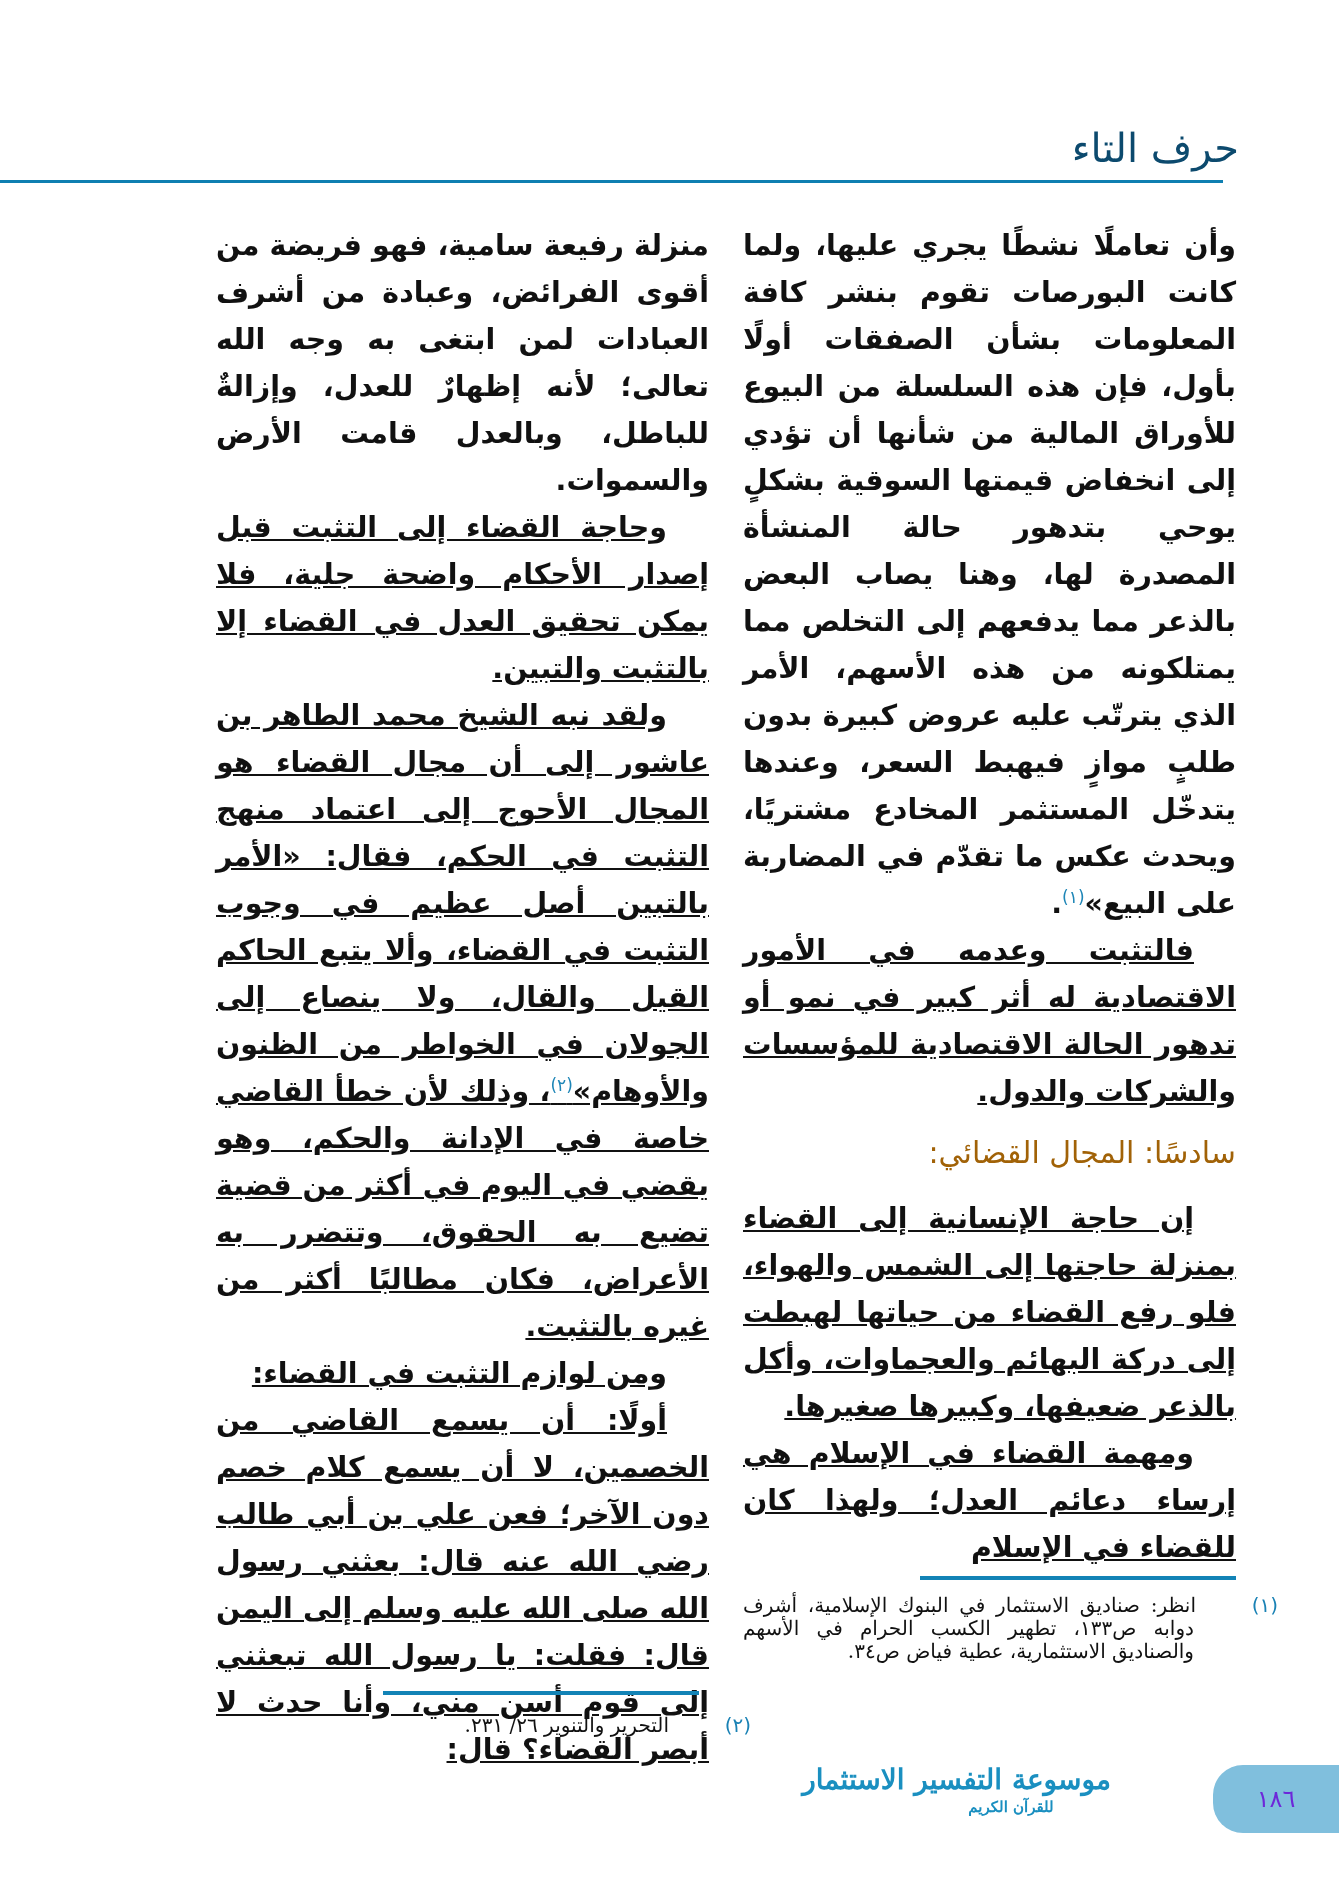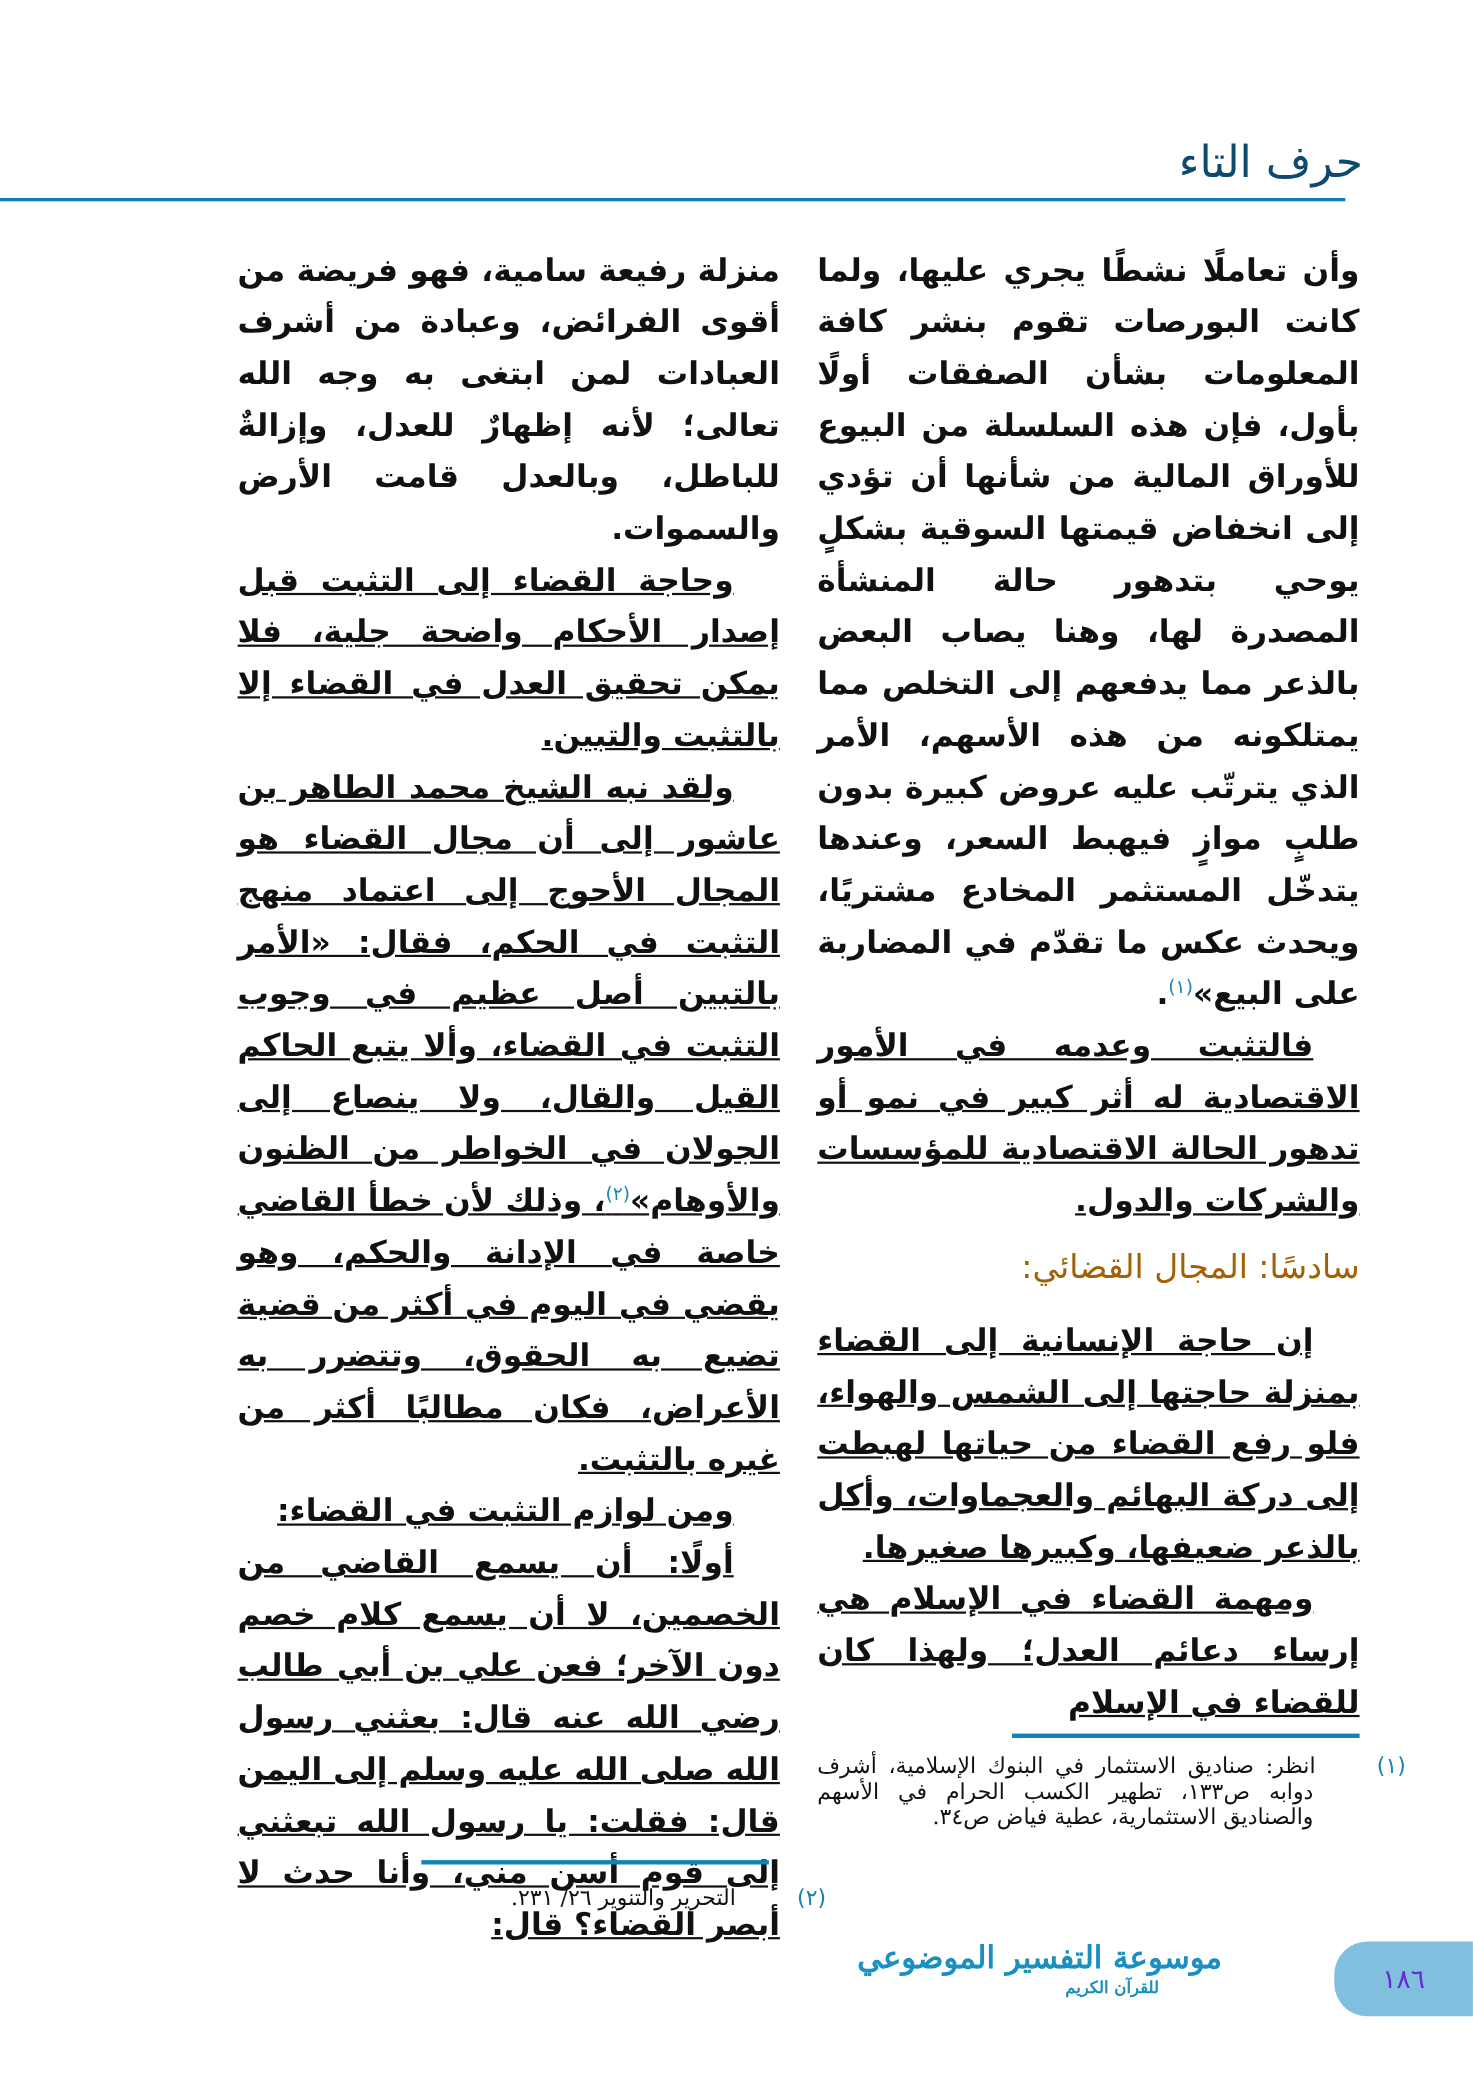--- a/index.html
+++ b/index.html
@@ -155,16 +155,16 @@
 </div>
 
 <div class="fn-rule fn-rule-left"></div>
 <div class="footnote footnote-left">
   <div class="fn-block">
     <span class="fn-num">(٢)</span><span class="fn-text">التحرير والتنوير ٢٦/ ٢٣١.</span>
   </div>
 </div>
 
 <div class="logo">
-  <div class="logo-main">موسوعة التفسير الموضوعي</div>
+  <div class="logo-main">موسوعة التفسير الاستثمار</div>
   <div class="logo-sub">للقرآن الكريم</div>
 </div>
 <div class="page-badge">١٨٦</div>
 
 </body></html>

